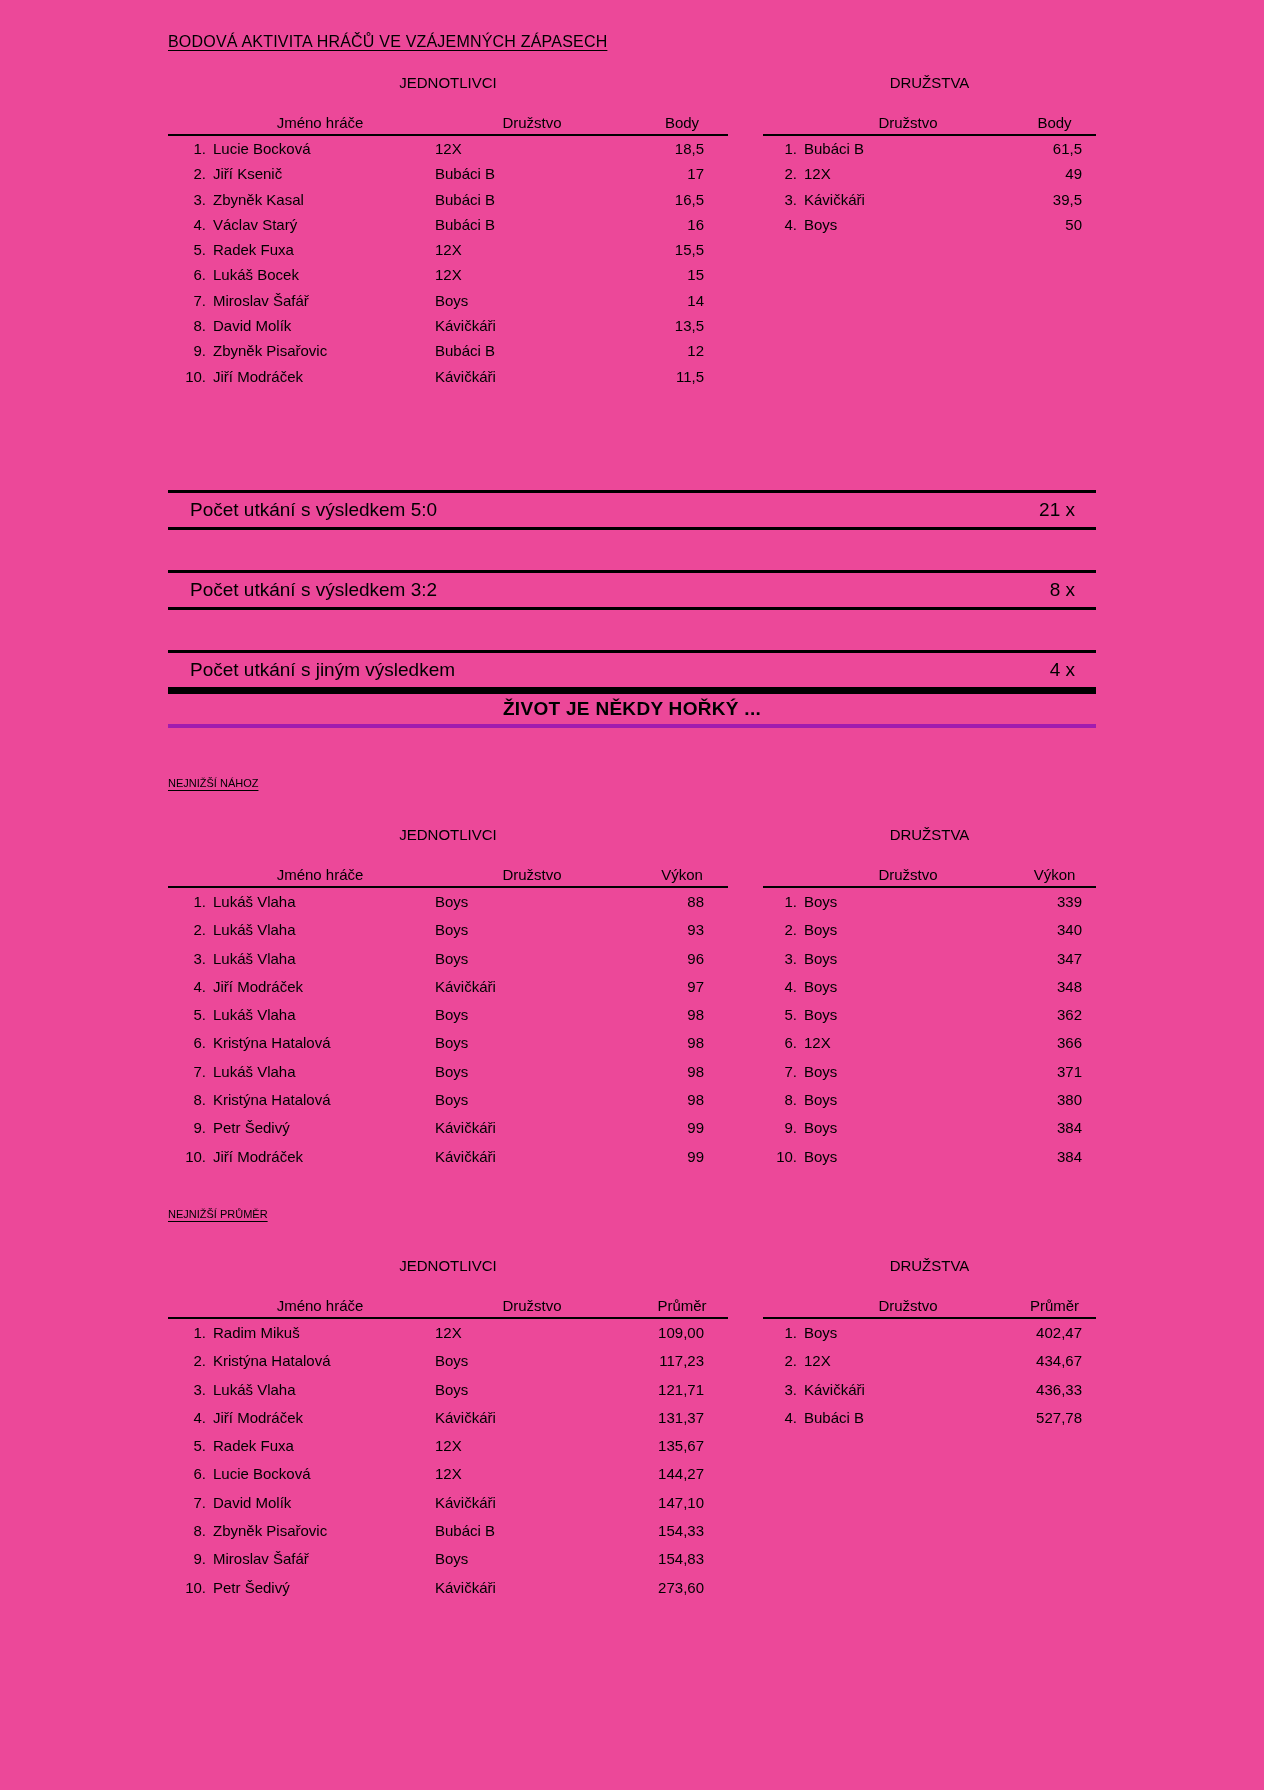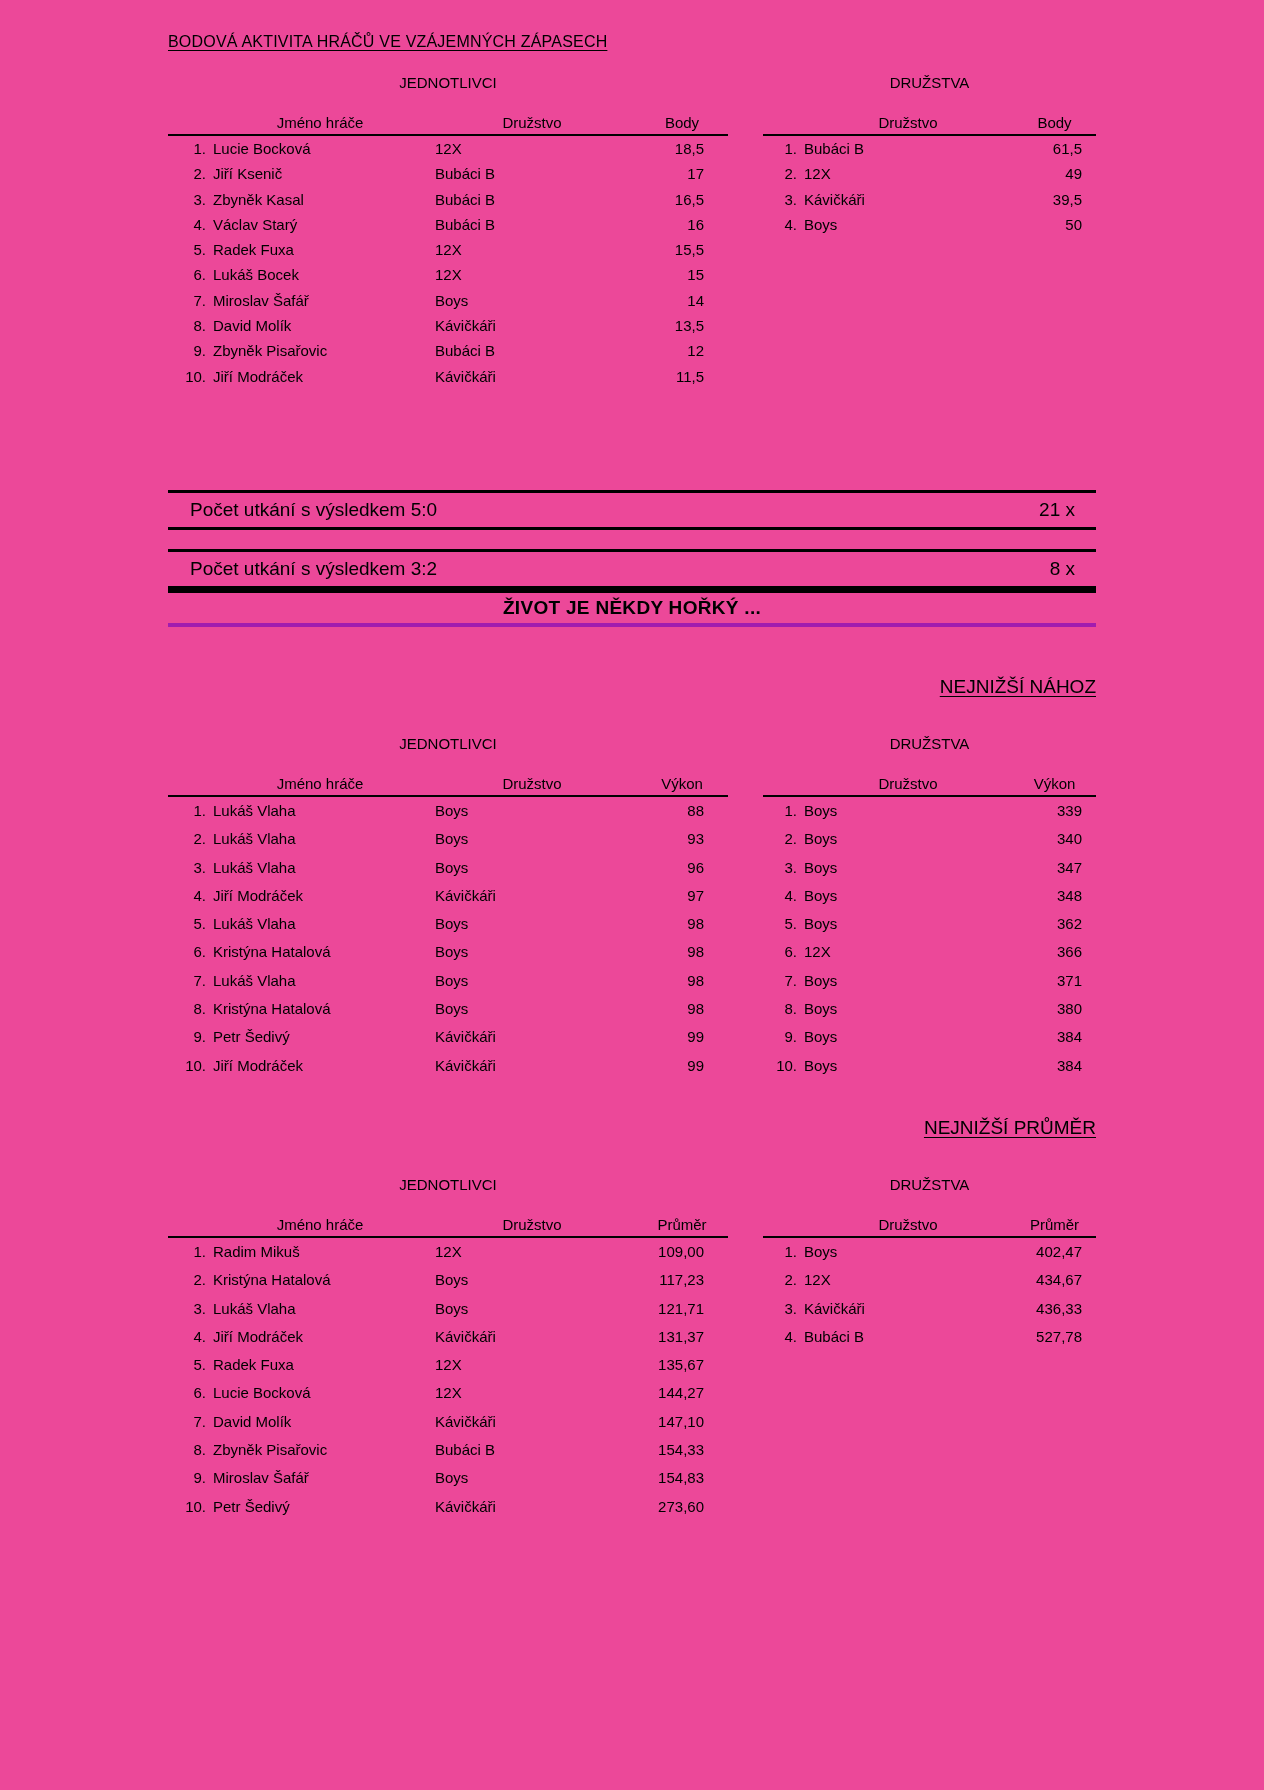--- a/index.html
+++ b/index.html
@@ -41,33 +41,33 @@
   .s23 .trow { height:28.3px; line-height:28.3px; }
   .c-rank { text-align:right; }
   .c-name, .c-team { padding-left:7px; text-align:left; }
   .c-val { text-align:right; }
   .trow-ind .c-val { padding-right:24px; }
   .trow-team .c-val { padding-right:14px; }
 
   .boxes { margin-top:101px; }
   .result-box {
     height:34px; border-top:3px solid #000; border-bottom:3px solid #000;
-    margin-bottom:19px; display:flex; justify-content:space-between; align-items:center;
+    margin-bottom:40px; display:flex; justify-content:space-between; align-items:center;
     font-size:19px; padding:0 21px 0 22px; white-space:nowrap;
   }
   .result-box:last-child { margin-bottom:0; }
 
   .banner {
     height:30px; line-height:30px;
     border-top:4px solid #000; border-bottom:4px solid #a21caf;
     text-align:center; font-size:19px; font-weight:bold; letter-spacing:0.3px;
   }
 
   .sec-heading {
-    font-size:19px; text-decoration:underline; text-underline-offset:3px; white-space:nowrap;text-align:right;
+    font-size:11px; text-decoration:underline; text-underline-offset:3px; white-space:nowrap;
   }
   .sec-heading.sh2 { margin-top:49px; }
   .sec-heading.sh3 { margin-top:37px; }
 </style>
 </head>
 <body>
 
 <div class="page">
   <div class="content">
 
@@ -195,20 +195,24 @@
           <span>Počet utkání s výsledkem 5:0</span>
           <span>21 x</span>
         </div>
 
 
         <div class="result-box">
           <span>Počet utkání s výsledkem 3:2</span>
           <span>8 x</span>
         </div>
 
+        <div class="result-box">
+          <span>Počet utkání s jiným výsledkem</span>
+          <span>4 x</span>
+        </div>
       </div>
 
     <div class="banner">ŽIVOT JE NĚKDY HOŘKÝ ...</div>
 
     <div class="sec-heading sh2">NEJNIŽŠÍ NÁHOZ</div>
     <div class="tables-row s23">
       <div class="tbl-ind">
         <div class="group-title">JEDNOTLIVCI</div>
         <div class="thead thead-ind">
           <span class="th th-name">Jméno hráče</span>

